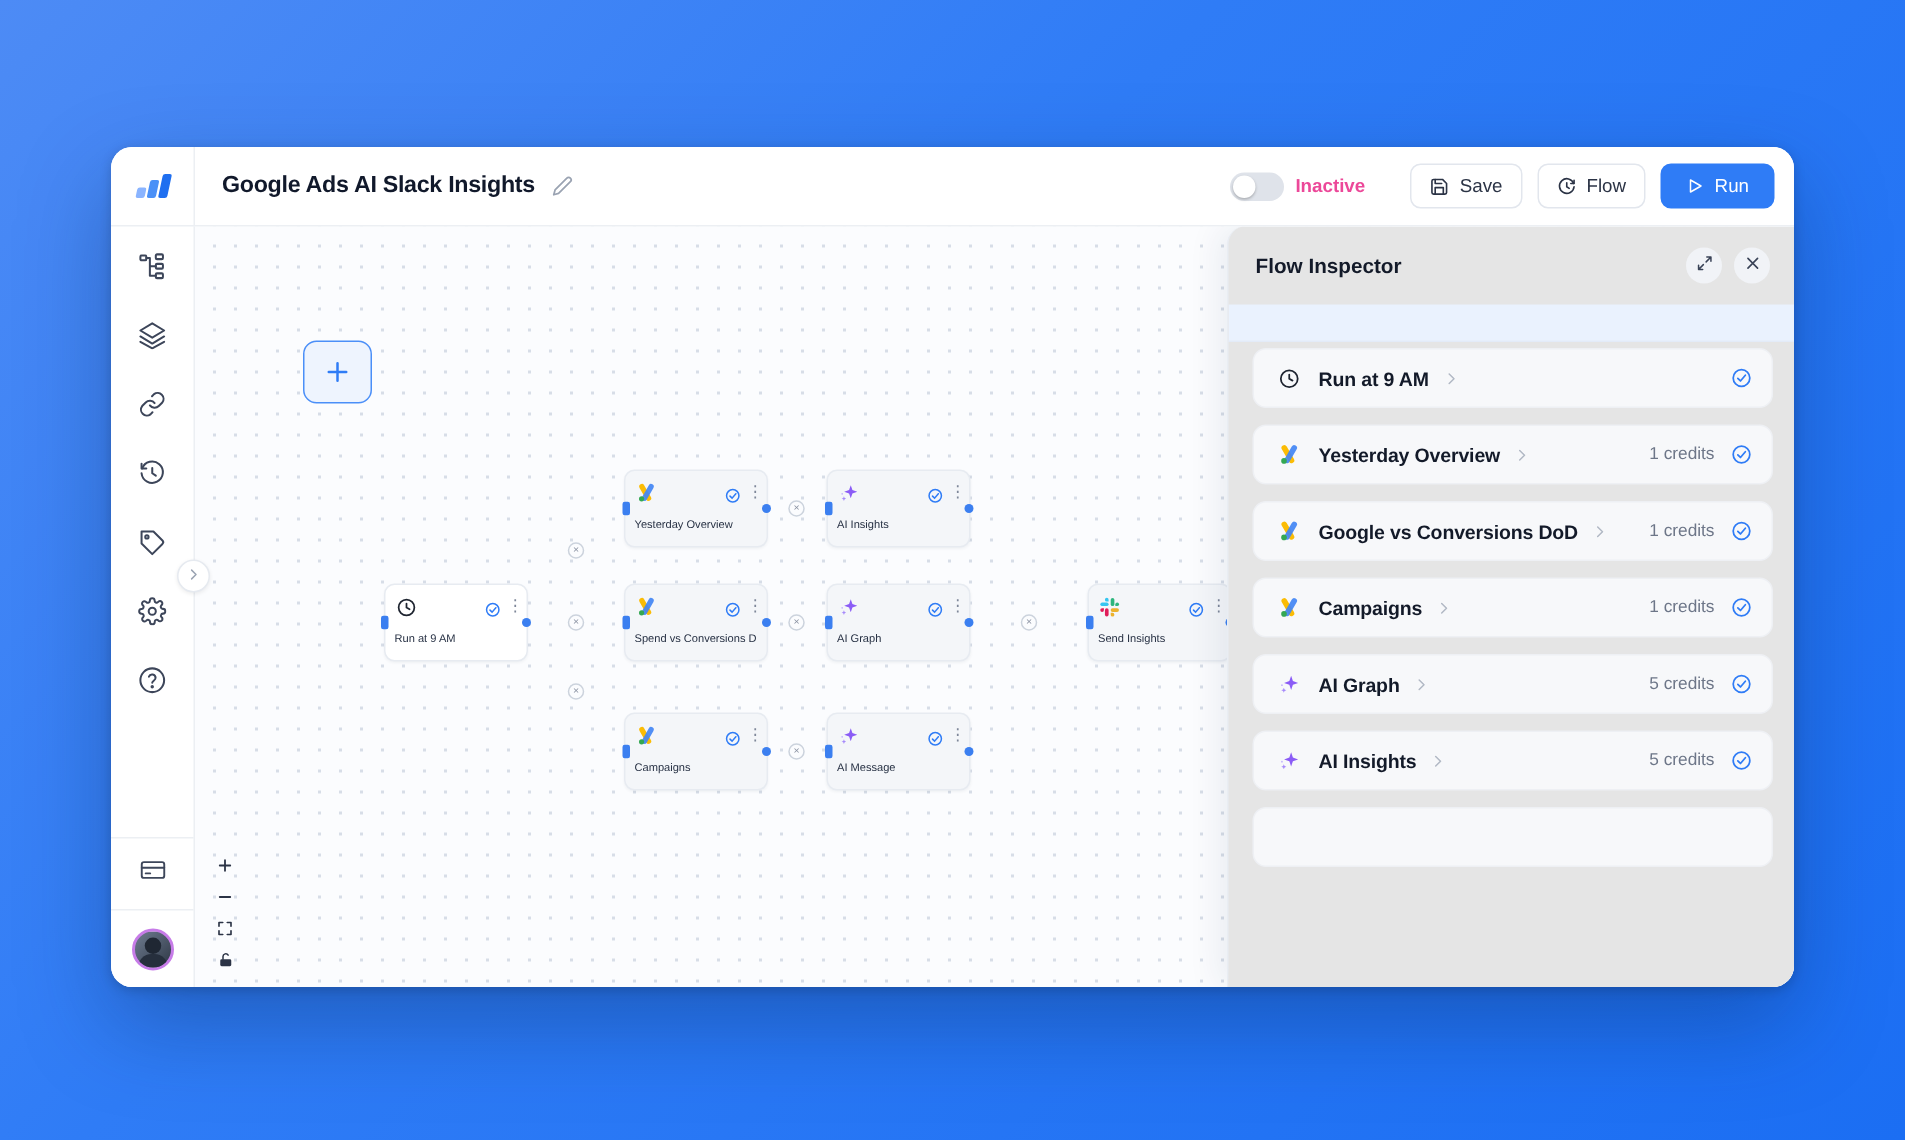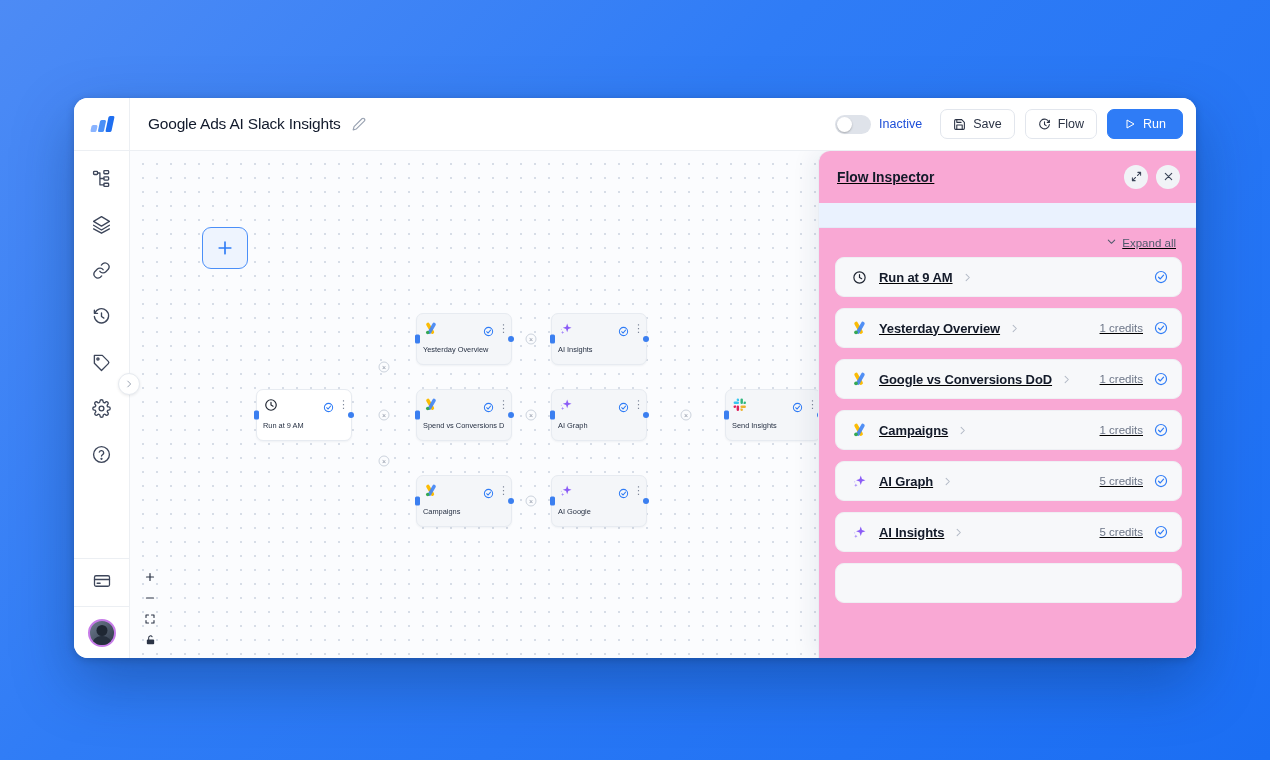--- a/index.html
+++ b/index.html
@@ -44,21 +44,21 @@
     display: block; width: 6px; border-radius: 1.5px;
     transform: skewX(-12deg);
   }
   .logo-bars i:nth-child(1) { height: 7px;  background: #8ab4ff; }
   .logo-bars i:nth-child(2) { height: 12px; background: #4a90f7; }
   .logo-bars i:nth-child(3) { height: 16px; background: #1f6ff0; }
 
   #flow-title {
     margin-left: 18px;
     font-size: 15.5px;
-    font-weight: normal;
+    font-weight: bold;
     color: #11192b;
     letter-spacing: -.2px;
   }
   #edit-title-btn {
     margin-left: 10px; width: 16px; height: 16px;
     display: inline-flex; align-items: center; justify-content: center;
     color: #9aa3b2; cursor: pointer;
   }
 
   #topbar-right {
@@ -67,21 +67,21 @@
   }
   .toggle {
     width: 36px; height: 19px; border-radius: 10px; background: #dfe3ea;
     position: relative; cursor: pointer;
   }
   .toggle::after {
     content: ""; position: absolute; left: 2px; top: 2px;
     width: 15px; height: 15px; border-radius: 50%; background: #fff;
     box-shadow: 0 1px 2px rgba(0,0,0,.25);
   }
-  #toggle-label { font-size: 12.5px; color: #1d4ed8; margin-left: -2px; margin-right: 8px; }
+  #toggle-label { font-size: 12.5px; color: #ec4899; margin-left: -2px; margin-right: 20px; font-weight: bold; }
 
   .btn {
     height: 30px; padding: 0 12px; border-radius: 7px;
     border: 1px solid #e2e6ed; background: #fff;
     display: inline-flex; align-items: center; gap: 7px;
     font-size: 12.5px; color: #2b3345; cursor: pointer; font-weight: 500;
   }
   .btn svg { display:block; }
   .btn-primary {
     background: #2f7cf6; border-color: #2f7cf6; color: #fff;
@@ -206,28 +206,27 @@
   }
   .zoom-btn {
     width: 24px; height: 21px; display:flex; align-items:center; justify-content:center;
     color:#2b3345; cursor:pointer; font-size: 14px;
   }
 
   
   #inspector {
     position: absolute; right: 0; top: 0; bottom: 0;
     width: 378px;
-    background: #f9a8d4;
+    background: #e5e5e5;
     border-left: 1px solid #e9edf3;
     border-top-left-radius: 12px;
     box-shadow: -6px 0 22px rgba(20,40,80,.07);
     display: flex; flex-direction: column;
     overflow: hidden;
     z-index: 3;
-    text-decoration: underline;
   }
   #inspector-header {
     height: 52px; flex: 0 0 52px; display:flex; align-items:center;
     padding: 0 16px 0 18px;
   }
   #inspector-title { font-size: 13.8px; font-weight: bold; color:#131a29; }
   #inspector-header-actions { margin-left:auto; display:flex; gap:8px; }
   .round-btn {
     width: 24px; height: 24px; border-radius: 50%; background:#f1f3f7;
     display:flex; align-items:center; justify-content:center;
@@ -608,21 +607,21 @@
             <span class="node-actions">
               <span class="node-check">
                 <svg width="11" height="11" viewBox="0 0 24 24" fill="none" stroke="#2f7cf6" stroke-width="2.2" stroke-linecap="round">
                     <circle cx="12" cy="12" r="9"></circle>
                     <polyline points="8,12.5 11,15.5 16.5,9"></polyline>
                   </svg>
               </span>
               <span class="node-dots">⋮</span>
             </span>
           </div>
-          <div class="node-label">AI Google</div>
+          <div class="node-label">AI Message</div>
           <span class="port out"></span>
         </div>
 
         <div class="node" style="left:595px; top:238px;">
           <span class="port in"></span>
           <div class="node-head">
             <span class="node-icon">
               <svg width="14" height="14" viewBox="0 0 24 24">
                 <path d="M5.1 14.9a2.1 2.1 0 1 1-2.1-2.1h2.1z" fill="#E01E5A"></path>
                   <path d="M6.2 14.9a2.1 2.1 0 1 1 4.2 0v5.2a2.1 2.1 0 1 1-4.2 0z" fill="#E01E5A"></path>
@@ -700,30 +699,20 @@
                   <path d="M5 5l14 14M19 5L5 19"></path>
                 </svg>
             </span>
           </span>
         </span>
       </div>
 
       <div id="run-status">
       </div>
 
-      <div id="expand-all-row">
-        <span id="expand-all">
-          <span>
-            <svg width="11" height="11" viewBox="0 0 24 24" fill="none" stroke="currentColor" stroke-width="2.2" stroke-linecap="round" stroke-linejoin="round">
-                <polyline points="5,9 12,16 19,9"></polyline>
-              </svg>
-          </span>
-          <span>Expand all</span>
-        </span>
-      </div>
 
       <div id="steps-scroll">
 
         <div class="step-row">
           <span class="step-icon">
             <svg width="15" height="15" viewBox="0 0 24 24" fill="none" stroke="#1e2430" stroke-width="1.9" stroke-linecap="round">
                 <circle cx="12" cy="12" r="9"></circle>
                 <path d="M12 7.5V12l3.5 2"></path>
               </svg>
           </span>

